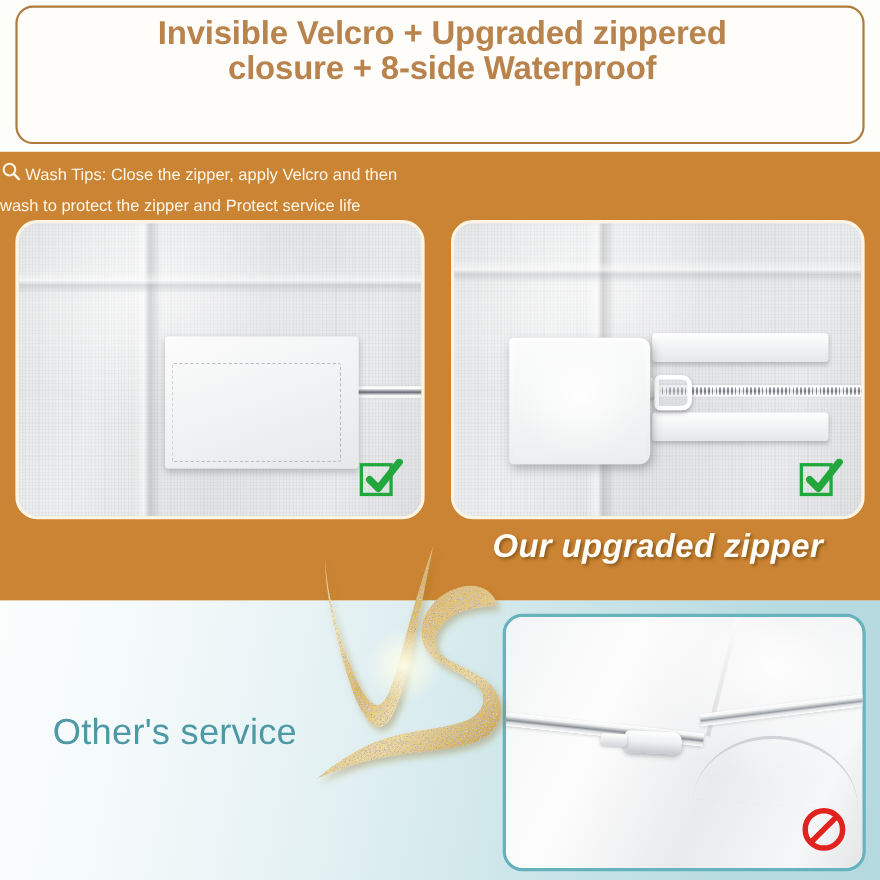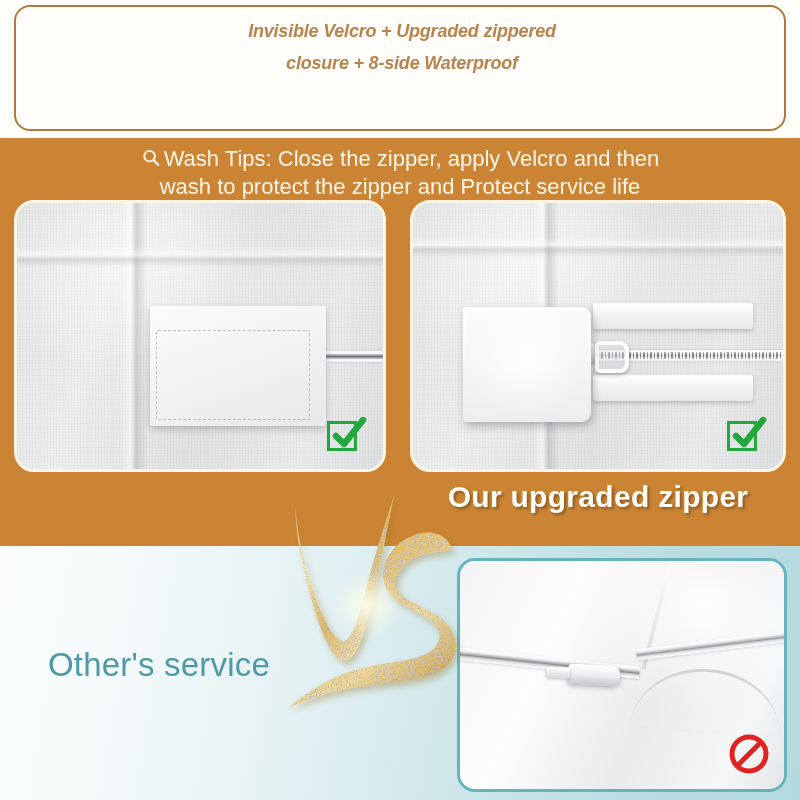--- a/index.html
+++ b/index.html
@@ -37,26 +37,25 @@
     background: #fefdfa;
   }
   .title-block {
     position: absolute;
     left: 0; top: 8px;
     width: 772px;
     text-align: center;
   }
   .title-line {
     color: #b8834c;
-    font-size: 18px;
+    font-size: 30px;
     font-weight: bold;
     line-height: 32px;
     letter-spacing: -0.2px;
     white-space: nowrap;
-    font-style: italic;
   }
   .subtitle-line {
     color: #b8834c;
     font-size: 19.5px;
     font-weight: normal;
     line-height: 26px;
     margin-top: 4px;
     white-space: nowrap;
   }
 
@@ -65,23 +64,23 @@
     position: absolute;
     left: 0; top: 138px;
     width: 800px;
     height: 408px;
     background: #cb8433;
   }
   .wash-tips {
     position: absolute;
     left: 0; top: 8px;
     width: 800px;
-    text-align: center;
+    text-align: left;
     color: #fdf6e8;
-    font-size: 22px;
+    font-size: 15px;
     line-height: 26px;
   }
   .wash-line1 { white-space: nowrap; }
   .wash-line2 { white-space: nowrap; }
   .mag-icon {
     display: inline-block;
     vertical-align: -2px;
     margin-right: 3px;
   }
 
@@ -231,20 +230,21 @@
   .check-badge svg { position: absolute; left: 2px; top: 0; }
 
   
   .caption-upgraded {
     position: absolute;
     left: 410px; top: 342px;
     width: 376px;
     text-align: center;
     color: #fffdf7;
     font-size: 30px;
+    font-style: italic;
     font-weight: bold;
     letter-spacing: 0.3px;
     text-shadow: 2px 2px 3px rgba(90,55,12,0.55);
     white-space: nowrap;
   }
 
   
   .bottom {
     position: absolute;
     left: 0; top: 546px;

